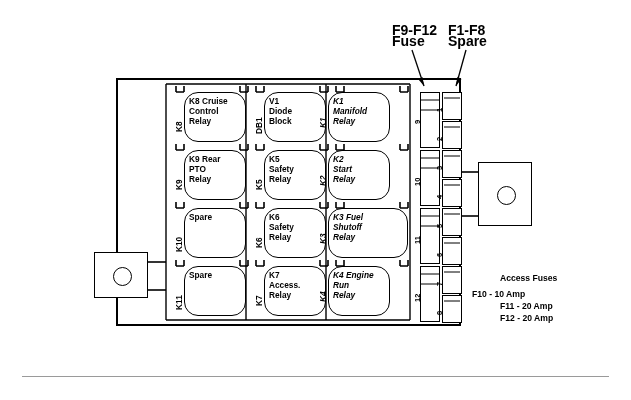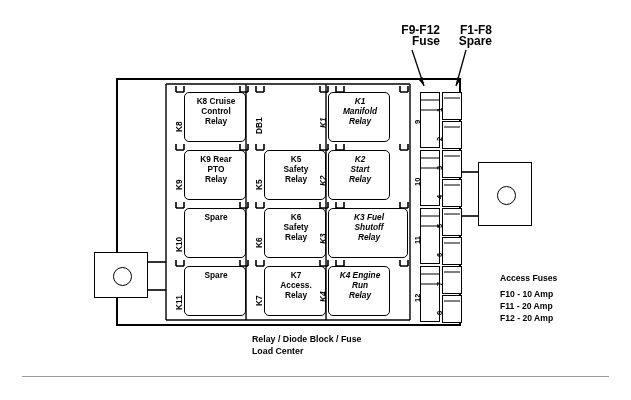--- a/index.html
+++ b/index.html
@@ -25,23 +25,22 @@
     border: 2px solid #000;
     background: #ffffff;
     box-sizing: border-box;
   }
 
   
   .cell {
     position: absolute;
     box-sizing: border-box;
     border: 1.6px solid #000;
-    border-radius: 5px;
+    border-radius: 14px;
     background: #fff;
-    text-align: center;
   }
   .cell .cell-txt {
     position: absolute;
     left: 4px;
     top: 3px;
     right: 2px;
     font-size: 8.3px;
     font-weight: bold;
     line-height: 10px;
     color: #000;
@@ -86,26 +85,26 @@
   .sidebox .hole {
     position: absolute;
     border: 1.6px solid #000;
     border-radius: 50%;
     background: #fff;
   }
 
   
   .callout {
     position: absolute;
-    font-size: 12px;
+    font-size: 14px;
     font-weight: bold;
     line-height: 10.5px;
     color: #000;
     white-space: pre-line;
-    text-align: right;
+    text-align: left;
   }
   .caption {
     position: absolute;
     font-size: 8.8px;
     font-weight: bold;
     line-height: 11.5px;
     color: #000;
     white-space: pre-line;
   }
   .spare-list {
@@ -157,20 +156,25 @@
       <span class="cell-txt">Spare</span>
     </div>
 
     <span class="vtag" style="left:8px; top:48px;">K8</span>
     <span class="vtag" style="left:8px; top:106px;">K9</span>
     <span class="vtag" style="left:8px; top:168px;">K10</span>
     <span class="vtag" style="left:8px; top:226px;">K11</span>
   </div>
 
   <div class="abs" style="left:246px; top:84px; width:80px; height:236px;">
+    <div class="cell" style="left:18px; top:8px; width:62px; height:50px;">
+      <span class="cell-txt">V1
+Diode
+Block</span>
+    </div>
     <div class="cell" style="left:18px; top:66px; width:62px; height:50px;">
       <span class="cell-txt">K5
 Safety
 Relay</span>
     </div>
     <div class="cell" style="left:18px; top:124px; width:62px; height:50px;">
       <span class="cell-txt">K6
 Safety
 Relay</span>
     </div>
@@ -248,25 +252,23 @@
   </div>
   <div class="sidebox" style="left:478px; top:162px; width:54px; height:64px;">
     <div class="hole" style="left:18px; top:23px; width:17px; height:17px;"></div>
   </div>
 
   <span class="callout" style="left:392px; top:25px; width:48px;">F9-F12
 Fuse</span>
   <span class="callout" style="left:448px; top:25px; width:44px;">F1-F8
 Spare</span>
 
-  <span class="caption" style="left:252px; top:334px; width:200px;">Relay / Diode Block / Fuse
-Load Center</span>
 
   <span class="spare-list" style="left:500px; top:272px;">Access Fuses</span>
-  <span class="spare-list" style="left:500px; top:288px;text-align:right;">F10 - 10 Amp</span>
+  <span class="spare-list" style="left:472px; top:288px;text-align:right;">F10 - 10 Amp</span>
   <span class="spare-list" style="left:500px; top:300px;">F11 - 20 Amp</span>
   <span class="spare-list" style="left:500px; top:312px;">F12 - 20 Amp</span>
 
   <svg class="overlay" viewBox="0 0 631 400">
 
     <path d="M412 50 L424 86" stroke="#000" stroke-width="1.3" fill="none"></path>
     <path d="M424 86 L418.5 79.5 L422.5 77 Z" fill="#000"></path>
     <path d="M466 50 L456 86" stroke="#000" stroke-width="1.3" fill="none"></path>
     <path d="M456 86 L461.5 79 L457.5 76.8 Z" fill="#000"></path>
 

